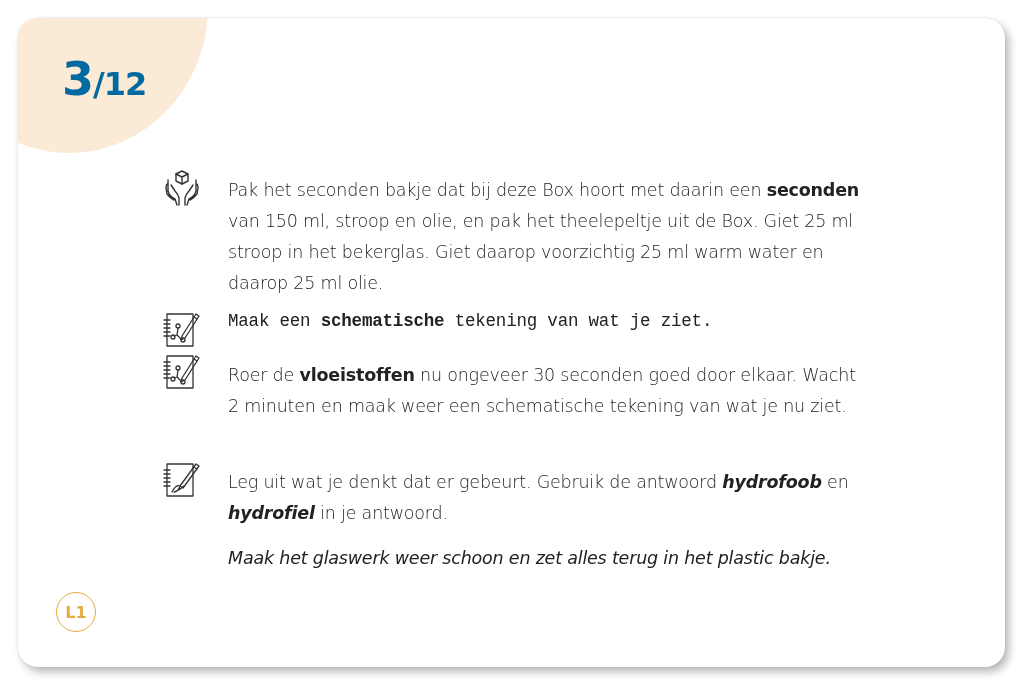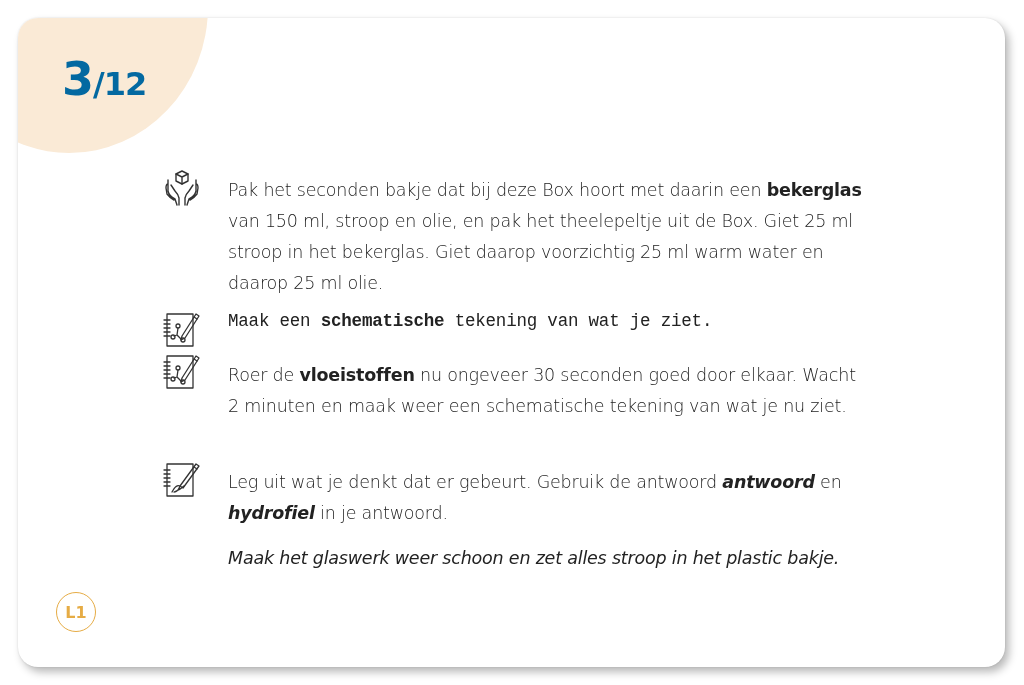--- a/index.html
+++ b/index.html
@@ -124,21 +124,21 @@
       <svg viewBox="0 0 48 48" fill="none" stroke="#333" stroke-width="1.4" stroke-linejoin="round" stroke-linecap="round">
         <path d="M18 10 L24 7 L30 10 L30 17 L24 20 L18 17 Z"></path>
         <path d="M18 10 L24 13 L30 10 M24 13 L24 20"></path>
         <path d="M10 16 L10 27 Q11 32 17 35 L19 41 M10 20 Q8 20 8 24 L9 30 Q12 34 16 36"></path>
         <path d="M13 21 L17 27 Q20 30 21 34 L21 41"></path>
         <path d="M38 16 L38 27 Q37 32 31 35 L29 41 M38 20 Q40 20 40 24 L39 30 Q36 34 32 36"></path>
         <path d="M35 21 L31 27 Q28 30 27 34 L27 41"></path>
       </svg>
     </div>
     <div class="step" style="top:157px;">
-      <span>Pak het seconden bakje dat bij deze Box hoort met daarin een </span><b>bekerglas</b><span> van 150 ml, stroop en olie, en pak het theelepeltje uit de Box. Giet 25 ml stroop in het bekerglas. Giet daarop voorzichtig 25 ml warm water en daarop 25 ml olie.</span>
+      <span>Pak het seconden bakje dat bij deze Box hoort met daarin een </span><b>seconden</b><span> van 150 ml, stroop en olie, en pak het theelepeltje uit de Box. Giet 25 ml stroop in het bekerglas. Giet daarop voorzichtig 25 ml warm water en daarop 25 ml olie.</span>
     </div>
 
     <div class="icon" style="top:288px;">
       <svg viewBox="0 0 48 48" fill="none" stroke="#333" stroke-width="1.3" stroke-linejoin="round" stroke-linecap="round">
         <rect x="9" y="8" width="26" height="32"></rect>
         <path d="M6 14 H12 M6 18 H12 M6 22 H12 M6 26 H12 M6 30 H12"></path>
         <circle cx="20" cy="20" r="2"></circle>
         <circle cx="15" cy="31" r="2"></circle>
         <circle cx="25" cy="34" r="2"></circle>
         <path d="M20 22 L19 29 L16 30 M19 29 L23 33"></path>
@@ -169,22 +169,22 @@
     <div class="icon" style="top:438px;">
       <svg viewBox="0 0 48 48" fill="none" stroke="#333" stroke-width="1.3" stroke-linejoin="round" stroke-linecap="round">
         <rect x="9" y="8" width="26" height="32"></rect>
         <path d="M6 14 H12 M6 18 H12 M6 22 H12 M6 26 H12 M6 30 H12"></path>
         <path d="M14 36 Q18 28 22 30 Q20 36 16 36 Q22 34 26 30"></path>
         <path d="M22 30 L38 8 L41 10 L25 32 Z"></path>
         <path d="M36 11 L39 13"></path>
       </svg>
     </div>
     <div class="step" style="top:449px;">
-      <span>Leg uit wat je denkt dat er gebeurt. Gebruik de antwoord </span><b><i>antwoord</i></b><span> en </span><b><i>hydrofiel</i></b><span> in je antwoord.</span>
+      <span>Leg uit wat je denkt dat er gebeurt. Gebruik de antwoord </span><b><i>hydrofoob</i></b><span> en </span><b><i>hydrofiel</i></b><span> in je antwoord.</span>
     </div>
 
     <div class="step" style="top:525px;">
-      <i>Maak het glaswerk weer schoon en zet alles stroop in het plastic bakje.</i>
+      <i>Maak het glaswerk weer schoon en zet alles terug in het plastic bakje.</i>
     </div>
   </div>
 
   <div class="level-badge">L1</div>
 </div>
 
 </body></html>

